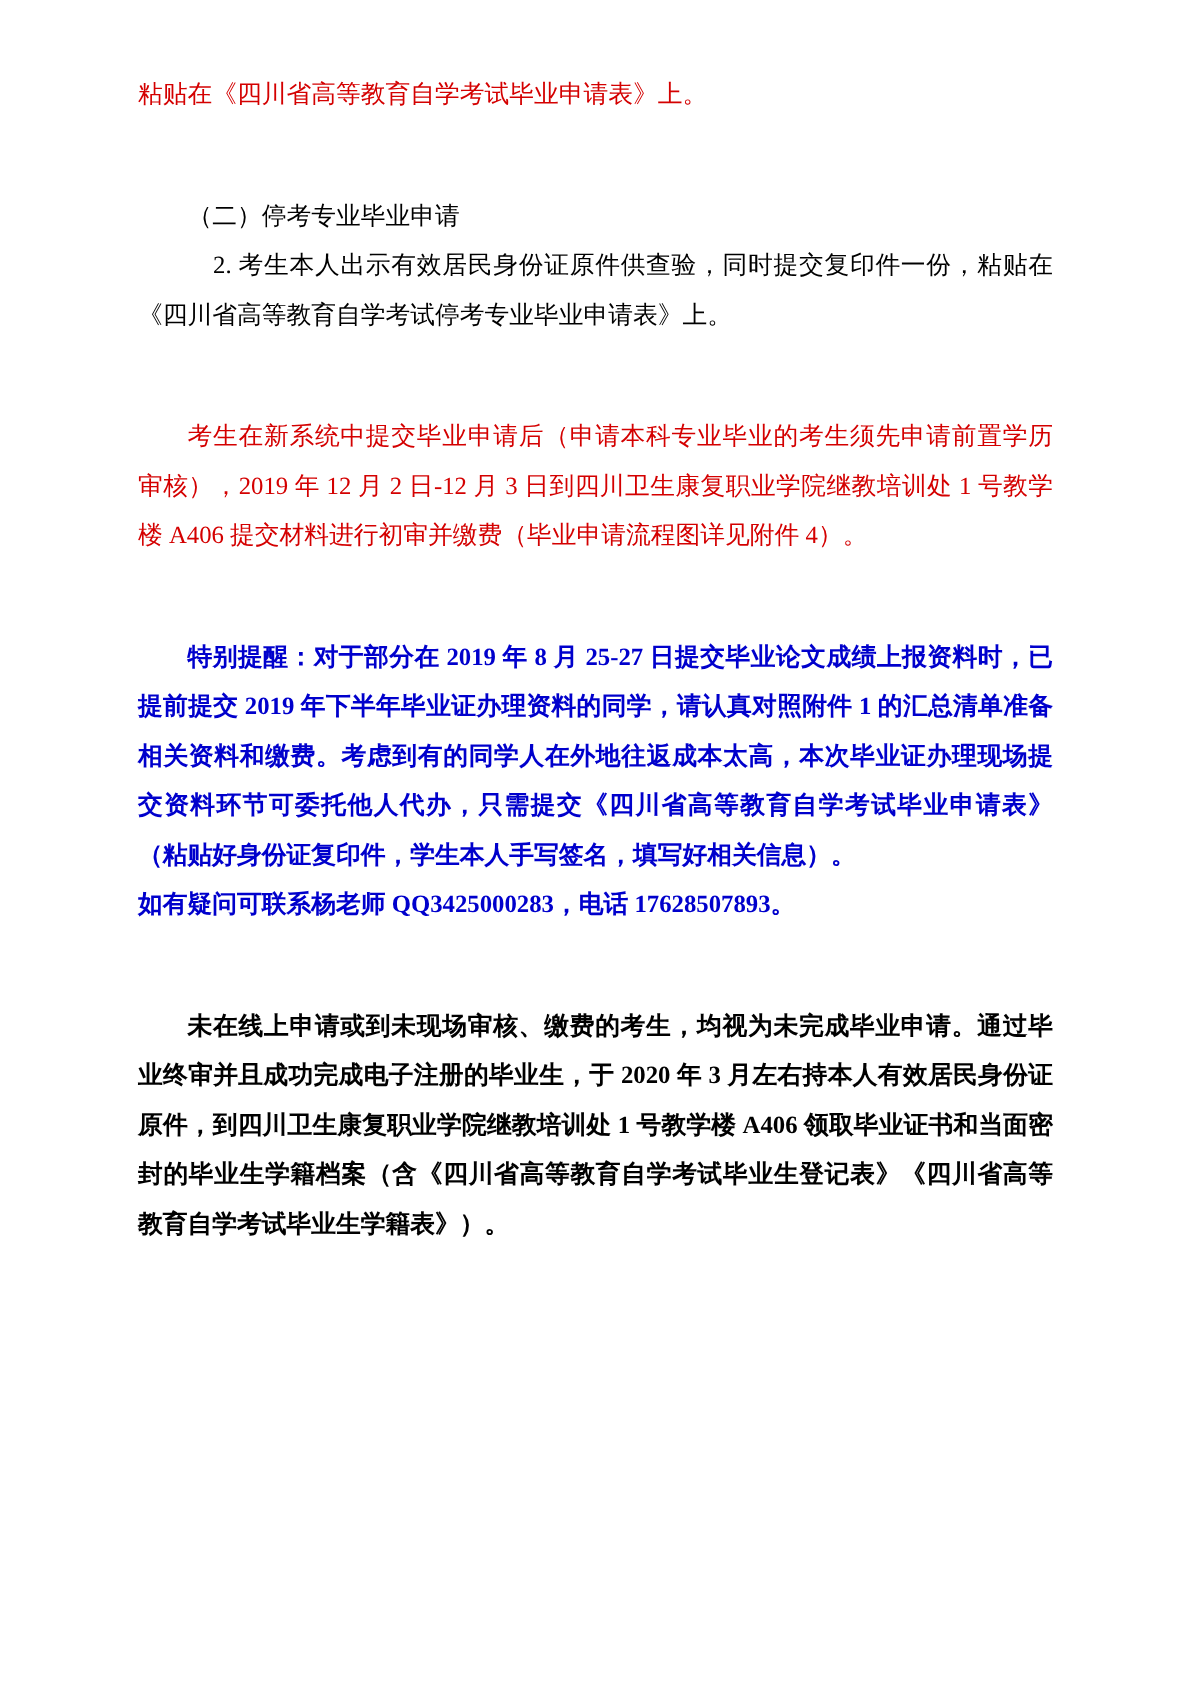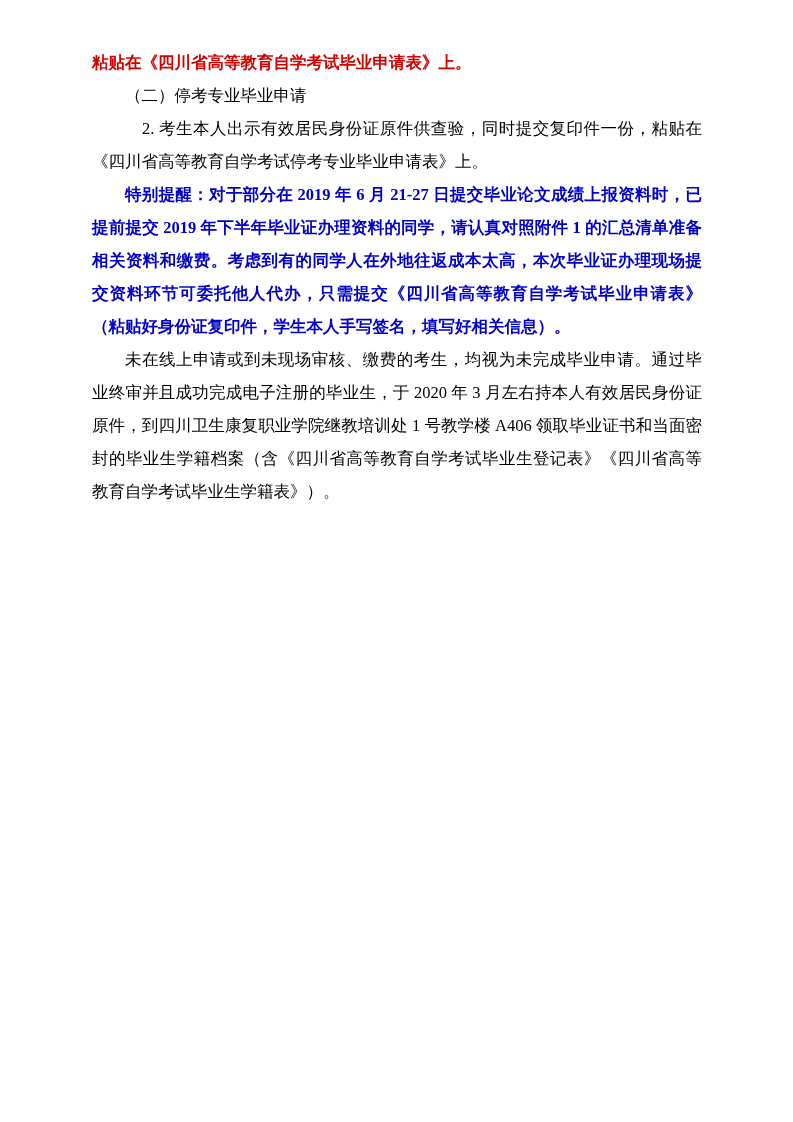--- a/index.html
+++ b/index.html
@@ -30,37 +30,38 @@
   }
   .para {
     font-size: 16.5px;
     line-height: 33px;
     text-align: justify;
     text-justify: inter-ideograph;
     margin-bottom: 0px;
   }
   .indent2 {
     text-indent: 33px;
+    margin-top: 48px;
   }
   .indent3 {
     text-indent: 50px;
   }
   .red {
     color: #d40000;
-    font-weight: bold;
+    font-weight: normal;
   }
   .blue {
     color: #0000cc;
     font-weight: bold;
   }
   .black {
     color: #000000;
   }
   .bold {
-    font-weight: normal;
+    font-weight: bold;
   }
   .heading {
     font-size: 16.5px;
     line-height: 33px;
     color: #d40000;
     font-weight: bold;
   }
 </style>
 </head>
 <body>
@@ -69,20 +70,22 @@
   <div class="doc-body">
 
     <p class="para red">粘贴在《四川省高等教育自学考试毕业申请表》上。</p>
 
     <p class="para black indent2">（二）停考专业毕业申请</p>
 
 
     <p class="para black indent3">2. 考生本人出示有效居民身份证原件供查验，同时提交复印件一份，粘贴在《四川省高等教育自学考试停考专业毕业申请表》上。</p>
 
 
+    <p class="para red indent2">考生在新系统中提交毕业申请后（申请本科专业毕业的考生须先申请前置学历审核），2019 年 12 月 2 日-12 月 3 日到四川卫生康复职业学院继教培训处 1 号教学楼 A406 提交材料进行初审并缴费（毕业申请流程图详见附件 4）。</p>
 
-    <p class="para blue indent2">特别提醒：对于部分在 2019 年 6 月 21-27 日提交毕业论文成绩上报资料时，已提前提交 2019 年下半年毕业证办理资料的同学，请认真对照附件 1 的汇总清单准备相关资料和缴费。考虑到有的同学人在外地往返成本太高，本次毕业证办理现场提交资料环节可委托他人代办，只需提交《四川省高等教育自学考试毕业申请表》（粘贴好身份证复印件，学生本人手写签名，填写好相关信息）。</p>
+    <p class="para blue indent2">特别提醒：对于部分在 2019 年 8 月 25-27 日提交毕业论文成绩上报资料时，已提前提交 2019 年下半年毕业证办理资料的同学，请认真对照附件 1 的汇总清单准备相关资料和缴费。考虑到有的同学人在外地往返成本太高，本次毕业证办理现场提交资料环节可委托他人代办，只需提交《四川省高等教育自学考试毕业申请表》（粘贴好身份证复印件，学生本人手写签名，填写好相关信息）。</p>
 
+    <p class="para blue">如有疑问可联系杨老师 QQ3425000283，电话 17628507893。</p>
 
     <p class="para black bold indent2">未在线上申请或到未现场审核、缴费的考生，均视为未完成毕业申请。通过毕业终审并且成功完成电子注册的毕业生，于 2020 年 3 月左右持本人有效居民身份证原件，到四川卫生康复职业学院继教培训处 1 号教学楼 A406 领取毕业证书和当面密封的毕业生学籍档案（含《四川省高等教育自学考试毕业生登记表》《四川省高等教育自学考试毕业生学籍表》）。</p>
 
   </div>
 </div>
 
 </body></html>

